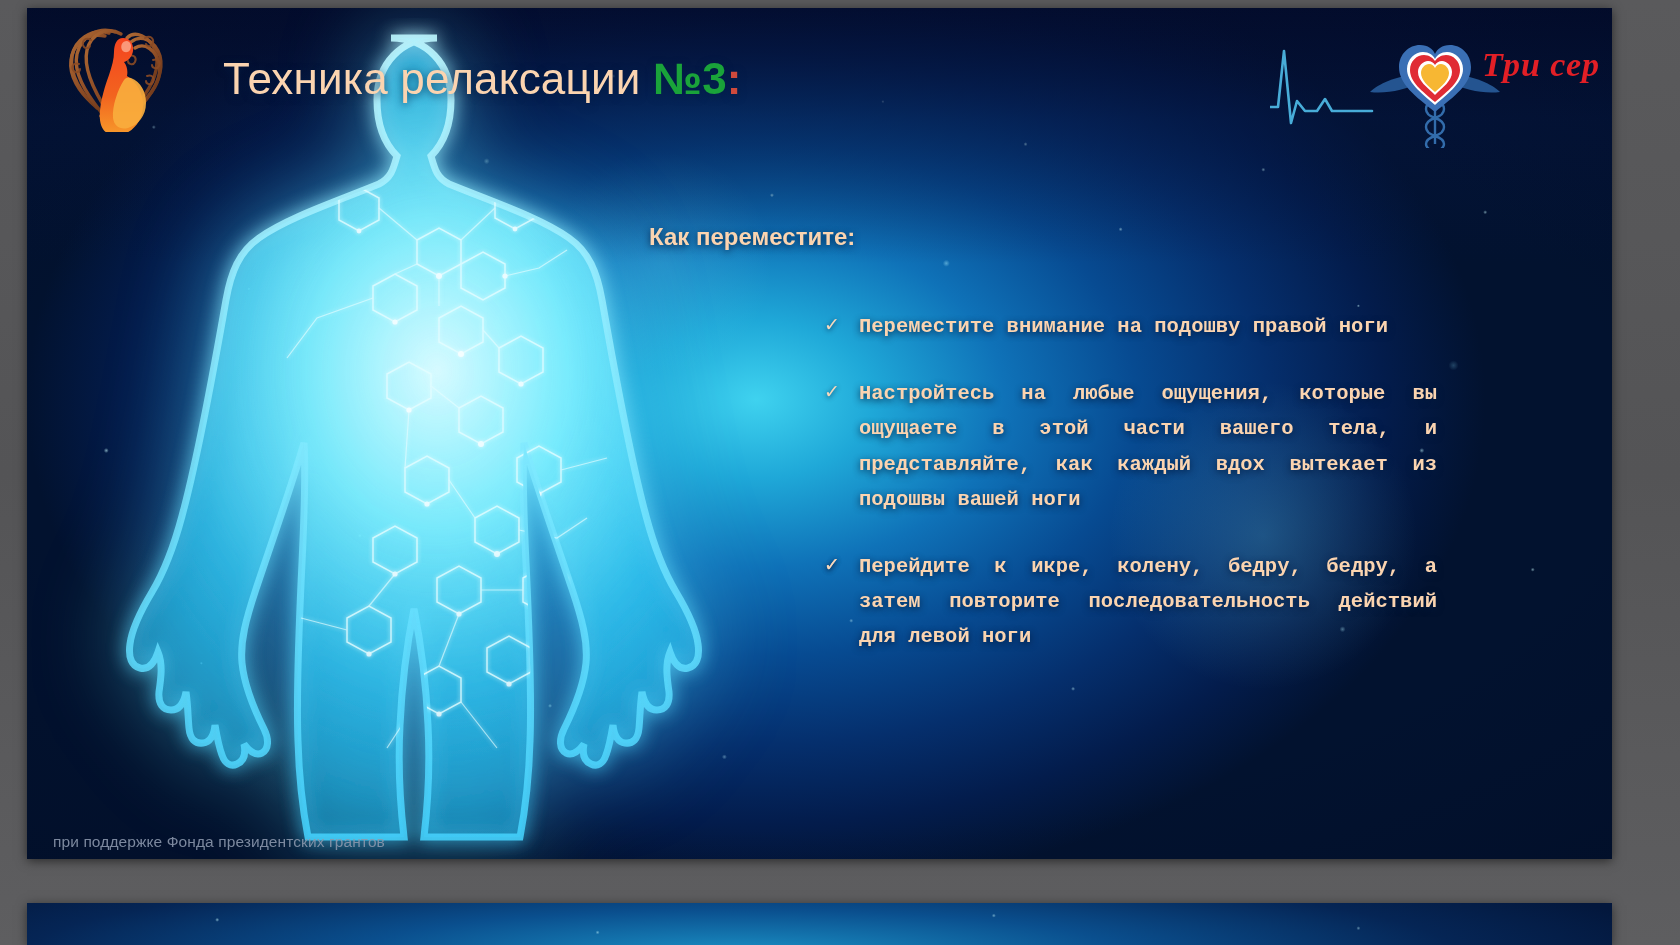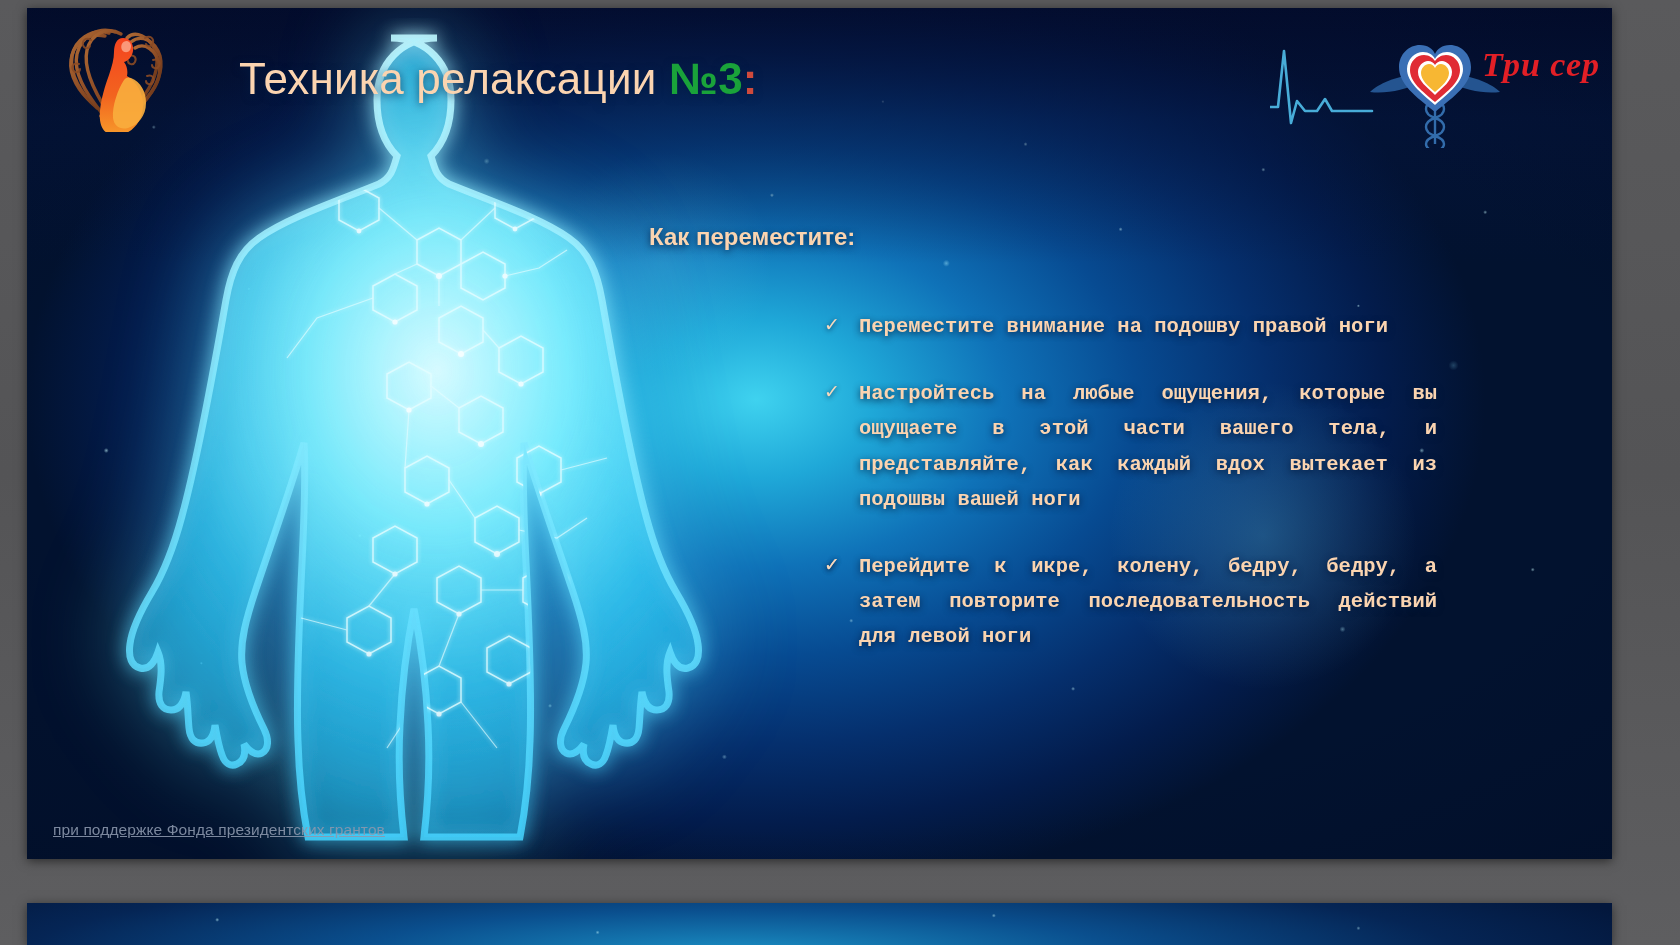--- a/index.html
+++ b/index.html
@@ -130,21 +130,20 @@
     width: 1010px;
     line-height: 1.22;
   }
   .title-line {
     font-size: 44px;
     color: #fbd4b0;
     font-weight: 400;
     letter-spacing: .2px;
     white-space: nowrap;
     text-shadow: 0 2px 8px rgba(0,30,70,.75);
-    margin-left: 16px;
   }
   .title-accent { color: #1aa33a; font-weight: 700; }
   .title-colon  { color: #cf4a3c; font-weight: 700; }
 
   
   .howto-heading {
     position: absolute;
     left: 622px; top: 215px;
     font-size: 24px;
     font-weight: 700;
@@ -177,26 +176,25 @@
     font-weight: 400;
     color: #f7d9bd;
     text-shadow: 0 1px 5px rgba(0,25,60,.8);
   }
   .bullet .txt { display: inline; font-family: Liberation Mono, monospace; }
 
   
   .footer-note {
     position: absolute;
     left: 26px;
-    bottom: 20px;
+    bottom: 8px;
     font-size: 15.5px;
     color: #8d99ae;
     opacity: .88;
     letter-spacing: .1px;
-    text-decoration: underline;
   }
 
   
   .peek-bg { position: absolute; inset: 0;
     background: radial-gradient(ellipse 60% 260% at 45% 120%, #1a8fc4 0%, #0a4f8e 40%, #052555 75%, #03173c 100%); }
   .peek-stars { position: absolute; inset: 0;
     background-repeat: no-repeat;
     background-image:
       radial-gradient(circle 2px at 12% 40%, rgba(200,250,255,.6), rgba(0,0,0,0)),
       radial-gradient(circle 2px at 36% 70%, rgba(200,250,255,.5), rgba(0,0,0,0)),

